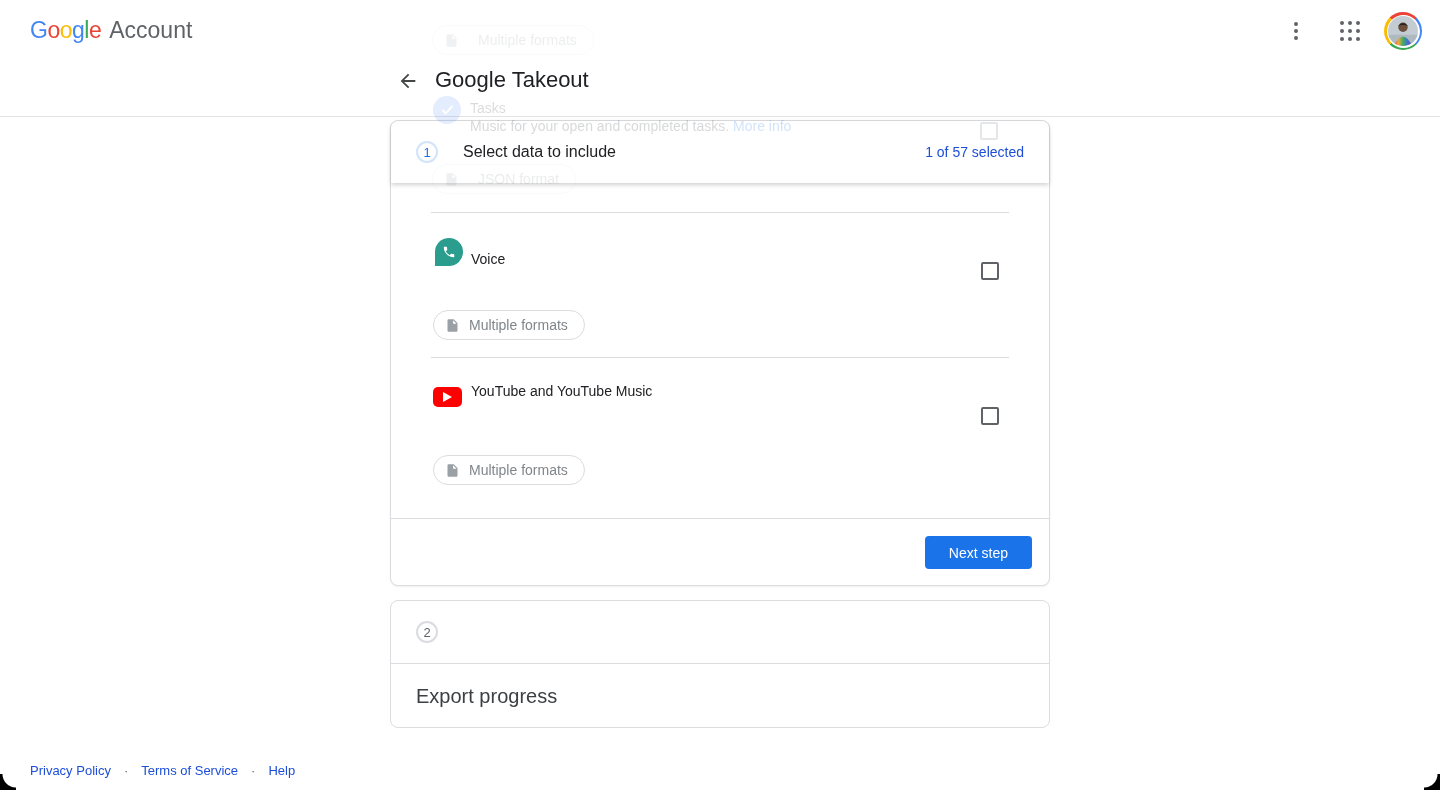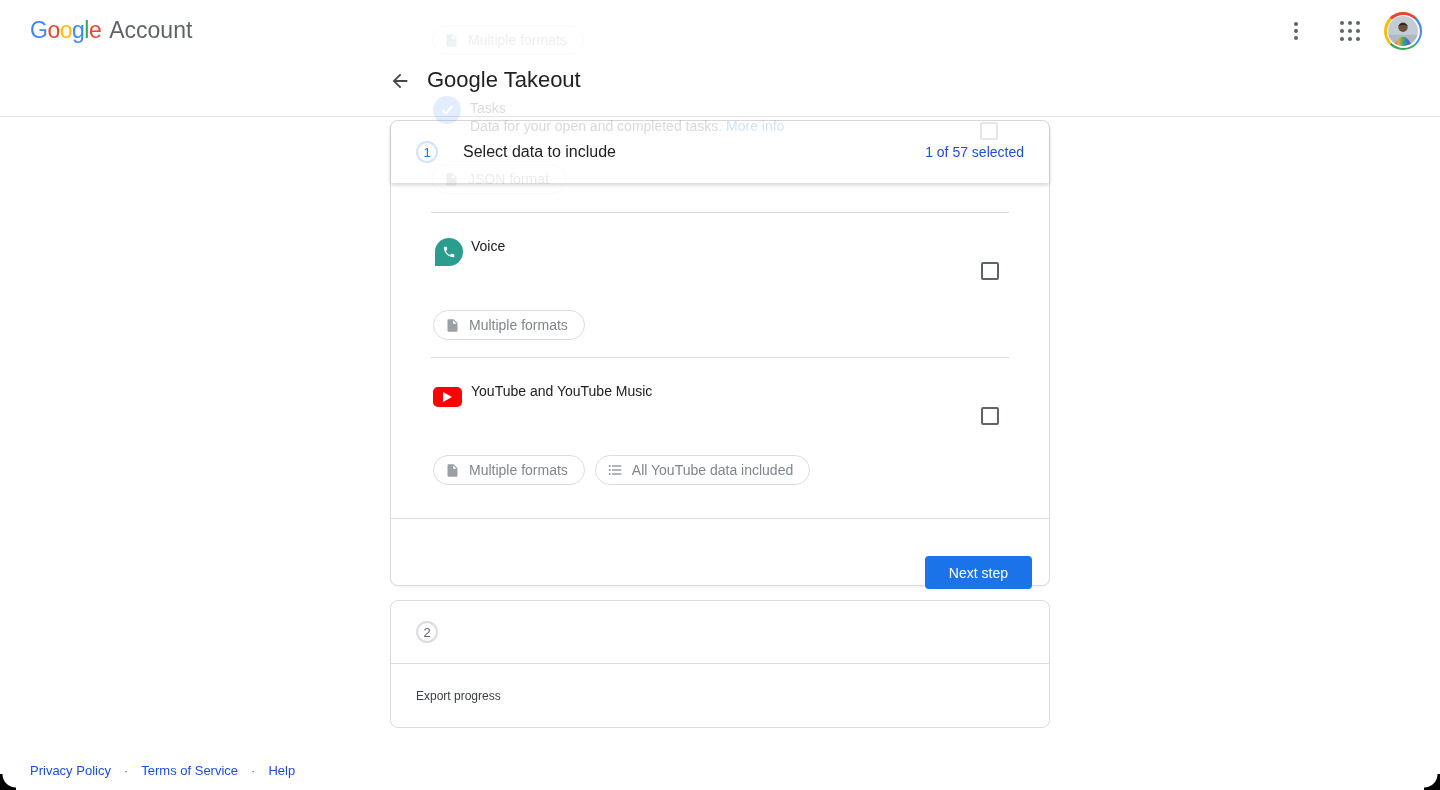--- a/index.html
+++ b/index.html
@@ -19,27 +19,27 @@
   .icon-btn { width:40px; height:40px; display:flex; align-items:center; justify-content:center; border-radius:50%; cursor:pointer; }
   .more-vert { display:flex; flex-direction:column; gap:3px; }
   .more-vert i { width:4px; height:4px; border-radius:50%; background:#5f6368; }
   .apps-grid { display:grid; grid-template-columns:repeat(3,4px); grid-template-rows:repeat(3,4px); gap:4px; }
   .apps-grid i { width:4px; height:4px; border-radius:50%; background:#5f6368; }
   .avatar-ring { width:38px; height:38px; border-radius:50%; padding:2.5px;
                  background:conic-gradient(from -45deg,#EA4335 0 25%,#4285F4 25% 50%,#34A853 50% 75%,#FBBC05 75% 100%); }
   .avatar-ring .ring-gap { width:100%; height:100%; border-radius:50%; background:#fff; padding:1.5px; }
   .avatar-img { width:100%; height:100%; border-radius:50%; overflow:hidden; display:block; }
 
-  .takeout-row { position:absolute; left:0; top:62px; width:1176px; height:55px; }
+  .takeout-row { position:absolute; left:8px; top:62px; width:1176px; height:55px; }
   .back-btn { position:absolute; left:387px; top:6px; width:26px; height:26px; display:flex; align-items:center; justify-content:center; cursor:pointer; }
   .takeout-title { position:absolute; left:427px; top:5px; font-size:22px; color:#202124; font-weight:400; }
 
   
   .ghost { position:absolute; z-index:50; pointer-events:none; }
-  .g-chip { display:inline-flex; align-items:center; gap:9px; height:30px; padding:0 16px 0 11px;
+  .g-chip { display:inline-flex; align-items:center; gap:19px; height:30px; padding:0 16px 0 11px;
             border:1px solid #dadce0; border-radius:15px; color:#80868b; font-size:14px; background:#fff0; white-space:nowrap; }
   .ghost-chip-top { left:432px; top:25px; opacity:0.14; }
   .ghost-task-icon { left:433px; top:96px; width:28px; height:28px; border-radius:50%; background:#4285F4;
                      display:flex; align-items:center; justify-content:center; opacity:0.14; }
   .ghost-task-title { left:470px; top:100px; font-size:14px; font-weight:500; color:#202124; opacity:0.16; }
   .ghost-task-desc { left:470px; top:118px; font-size:14px; color:#3c4043; opacity:0.20; }
   .ghost-task-desc .mi { color:#1a73e8; }
   .ghost-checkbox { left:980px; top:122px; width:18px; height:18px; border:2px solid #5f6368; border-radius:2px; opacity:0.16; }
   .ghost-chip-json { left:432px; top:164px; opacity:0.16; }
 
@@ -68,28 +68,28 @@
   .item-title { position:absolute; left:80px; font-size:14px; font-weight:500; color:#202124; }
   .item-desc { position:absolute; left:80px; font-size:14px; line-height:20px; color:#3c4043; }
   .item-desc .mi { color:#1a73e8; cursor:pointer; }
   .checkbox { position:absolute; left:590px; width:18px; height:18px; border:2px solid #5f6368; border-radius:2px; cursor:pointer; }
   .chip-row { position:absolute; left:42px; display:flex; gap:10px; }
   .chip { display:inline-flex; align-items:center; gap:9px; height:30px; padding:0 16px 0 11px;
           border:1px solid #dadce0; border-radius:15px; color:#80868b; font-size:14px; white-space:nowrap; cursor:default; }
 
   .next-btn { position:absolute; right:17px; top:415px; height:33px; padding:0 24px; background:#1a73e8;
               border:none; border-radius:4px; color:#fff; font-size:14px; font-weight:500;
-              font-family:inherit; cursor:pointer; display:flex; align-items:center;margin-top:20px; }
+              font-family:inherit; cursor:pointer; display:flex; align-items:center; }
 
   
   .lower-card { position:absolute; left:390px; top:600px; width:660px; height:128px; z-index:10; }
   .step2-row { position:absolute; left:0; top:0; width:100%; height:62px; display:flex; align-items:center; padding:0 25px; }
   .step2-title { margin-left:25px; font-size:16px; color:#5f6368; }
   .export-row { position:absolute; left:0; top:63px; width:100%; height:64px; display:flex; align-items:center; padding:0 25px; }
-  .export-title { font-size:12px; color:#3c4043; }
+  .export-title { font-size:20px; color:#3c4043; }
 
   
   .footer { position:absolute; left:30px; top:763px; display:flex; align-items:center; gap:13px;
             font-size:13px; color:#5f6368; z-index:20; }
   .footer a { color:#1d4ed8; text-decoration:none; cursor:pointer; }
   .footer .dot { color:#5f6368; }
 
   
   .corner { position:absolute; bottom:0; width:16px; height:16px; z-index:100; pointer-events:none; }
   .corner-left { left:0; background:radial-gradient(circle at 100% 0%, rgba(0,0,0,0) 13px, #000 14px); }
@@ -169,21 +169,21 @@
         <path d="M6 2c-1.1 0-2 .9-2 2v16c0 1.1.9 2 2 2h12c1.1 0 2-.9 2-2V8l-6-6H6zm7 7V3.5L18.5 9H13z" fill="#9aa0a6"></path>
       </svg>
     <span>Multiple formats</span>
   </div>
   <div class="ghost ghost-task-icon">
     <svg width="16" height="16" viewBox="0 0 24 24">
         <path d="M5 12l5 5 10-11" stroke="#fff" stroke-width="3" fill="none"></path>
       </svg>
   </div>
   <div class="ghost ghost-task-title">Tasks</div>
-  <div class="ghost ghost-task-desc"><span>Data for your open and completed tasks. </span><span class="mi">More info</span></div>
+  <div class="ghost ghost-task-desc"><span>Music for your open and completed tasks. </span><span class="mi">More info</span></div>
   <div class="ghost ghost-checkbox"></div>
   <div class="ghost ghost-chip-json g-chip">
     <svg width="15" height="15" viewBox="0 0 24 24">
         <path d="M6 2c-1.1 0-2 .9-2 2v16c0 1.1.9 2 2 2h12c1.1 0 2-.9 2-2V8l-6-6H6zm7 7V3.5L18.5 9H13z" fill="#9aa0a6"></path>
       </svg>
     <span>JSON format</span>
   </div>
 
   <div class="card select-card">
     <div class="select-header">
@@ -192,21 +192,21 @@
       <div class="select-count">1 of 57 selected</div>
     </div>
 
     <div class="divider-inset" style="top:91px;"></div>
 
     <div class="svc-icon voice-icon">
       <svg width="14" height="14" viewBox="0 0 24 24">
           <path d="M6.62 10.79c1.44 2.83 3.76 5.14 6.59 6.59l2.2-2.2c.27-.27.67-.36 1.02-.24 1.12.37 2.33.57 3.57.57.55 0 1 .45 1 1V20c0 .55-.45 1-1 1-9.39 0-17-7.61-17-17 0-.55.45-1 1-1h3.5c.55 0 1 .45 1 1 0 1.25.2 2.45.57 3.57.11.35.03.74-.25 1.02l-2.2 2.2z" fill="#fff"></path>
         </svg>
     </div>
-    <div class="item-title" style="top:117px;">Voice</div>
+    <div class="item-title" style="top:130px;">Voice</div>
     <div class="checkbox" style="top:141px;"></div>
     <div class="chip-row" style="top:189px;">
       <div class="chip">
         <svg width="15" height="15" viewBox="0 0 24 24">
             <path d="M6 2c-1.1 0-2 .9-2 2v16c0 1.1.9 2 2 2h12c1.1 0 2-.9 2-2V8l-6-6H6zm7 7V3.5L18.5 9H13z" fill="#9aa0a6"></path>
           </svg>
         <span>Multiple formats</span>
       </div>
     </div>
 
@@ -217,26 +217,20 @@
       </div>
     <div class="item-title" style="top:262px;">YouTube and YouTube Music</div>
     <div class="checkbox" style="top:286px;"></div>
     <div class="chip-row" style="top:334px;">
       <div class="chip">
         <svg width="15" height="15" viewBox="0 0 24 24">
             <path d="M6 2c-1.1 0-2 .9-2 2v16c0 1.1.9 2 2 2h12c1.1 0 2-.9 2-2V8l-6-6H6zm7 7V3.5L18.5 9H13z" fill="#9aa0a6"></path>
           </svg>
         <span>Multiple formats</span>
       </div>
-      <div class="chip">
-        <svg width="16" height="16" viewBox="0 0 24 24">
-            <path d="M4 10.5c-.83 0-1.5.67-1.5 1.5s.67 1.5 1.5 1.5 1.5-.67 1.5-1.5-.67-1.5-1.5-1.5zm0-6c-.83 0-1.5.67-1.5 1.5S3.17 7.5 4 7.5 5.5 6.83 5.5 6 4.83 4.5 4 4.5zm0 12c-.83 0-1.5.67-1.5 1.5s.67 1.5 1.5 1.5 1.5-.67 1.5-1.5-.67-1.5-1.5-1.5zM7.5 19h14v-2h-14v2zm0-6h14v-2h-14v2zm0-8v2h14V5h-14z" fill="#9aa0a6"></path>
-          </svg>
-        <span>All YouTube data included</span>
-      </div>
     </div>
 
     <div class="divider-full" style="top:397px;"></div>
     <button class="next-btn">Next step</button>
   </div>
 
   <div class="card lower-card">
     <div class="step2-row">
       <div class="step-circle step-idle">2</div>
     </div>

